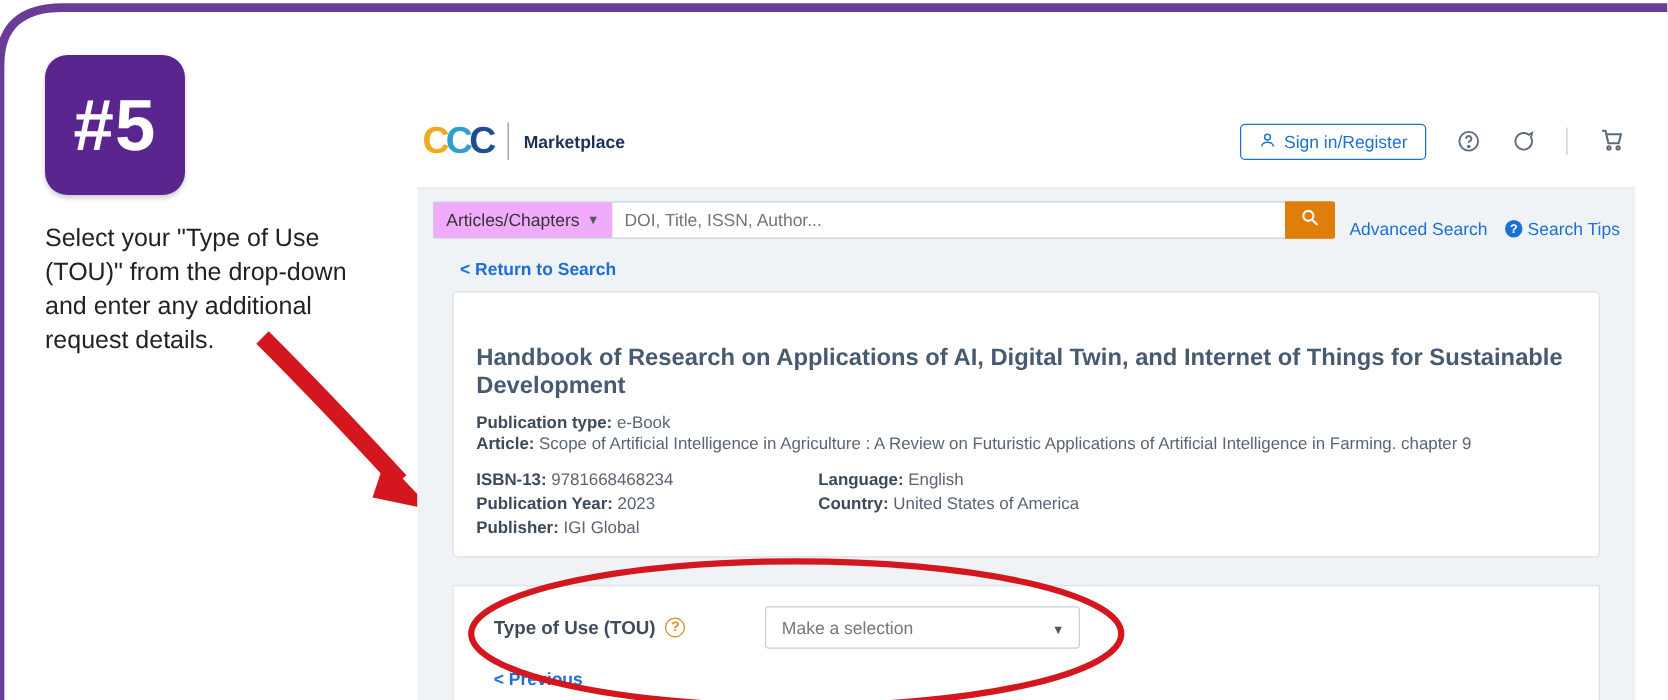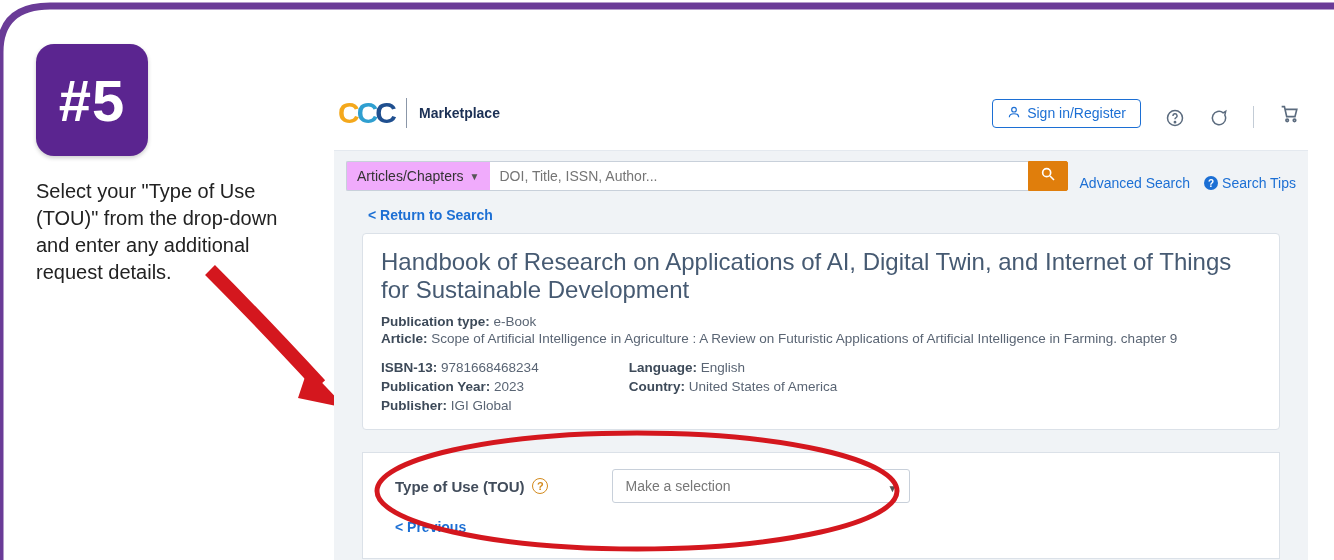--- a/index.html
+++ b/index.html
@@ -89,21 +89,21 @@
   .brand-mark .c2 { color: #2f9fd0; }
   .brand-mark .c3 { color: #1f4f8f; }
   .brand-divider {
     width: 1px; height: 30px; background: #8b97a8;
   }
   .brand-title {
     font-size: 14px; font-weight: 600; color: #1b3055;
   }
   .top-actions {
     display: flex;
-    align-items: flex-end;
+    align-items: center;
     gap: 24px;
   }
   .signin-btn {
     border: 1px solid #1c6fd4;
     color: #1c6fd4;
     background: #fff;
     border-radius: 4px;
     padding: 5px 14px;
     font-size: 14px;
     display: flex;
@@ -186,28 +186,29 @@
   
   .pub-card {
     margin: 0 16px;
     background:#fff;
     border:1px solid #dbe1e8;
     border-radius:4px;
     padding: 14px 18px 14px 18px;
   }
   .pub-title {
     color:#465a72;
-    font-size:24px;
-    font-weight:400;
+    font-size:19px;
+    font-weight:700;
     margin-bottom:10px;
+    margin-top:28px;
   }
   .meta-row { font-size:13.5px; color:#5a6574; margin-bottom:2px; }
   .meta-row b { color:#3d4a59; font-weight:700; }
   .meta-cols {
-    display:flex; gap: 90px;
+    display:flex; gap: 116px;
     margin-top:14px;
   }
   .meta-col { display:flex; flex-direction:column; gap:2px; }
 
   
   .tou-card {
     margin: 22px 16px 0 16px;
     background:#fff;
     border:1px solid #dbe1e8;
     border-radius:0;
@@ -225,21 +226,21 @@
     width:16px;height:16px;border:1.5px solid #d38a1c;border-radius:50%;
     color:#d38a1c;font-size:11px;font-weight:700;
     display:inline-flex;align-items:center;justify-content:center;
     cursor:pointer;
   }
   .tou-select {
     border:1px solid #c8d0da;
     background:#fff;
     border-radius:3px;
     padding:8px 12px;
-    width:298px;
+    width:252px;
     font-size:14px;
     color:#777;
     display:flex; justify-content:space-between; align-items:flex-end;
     cursor:pointer;
   }
   .prev-link {
     margin-top:16px;
     color:#1c6fd4; font-weight:700; font-size:14px;
     cursor:pointer; display:inline-block;
   }

